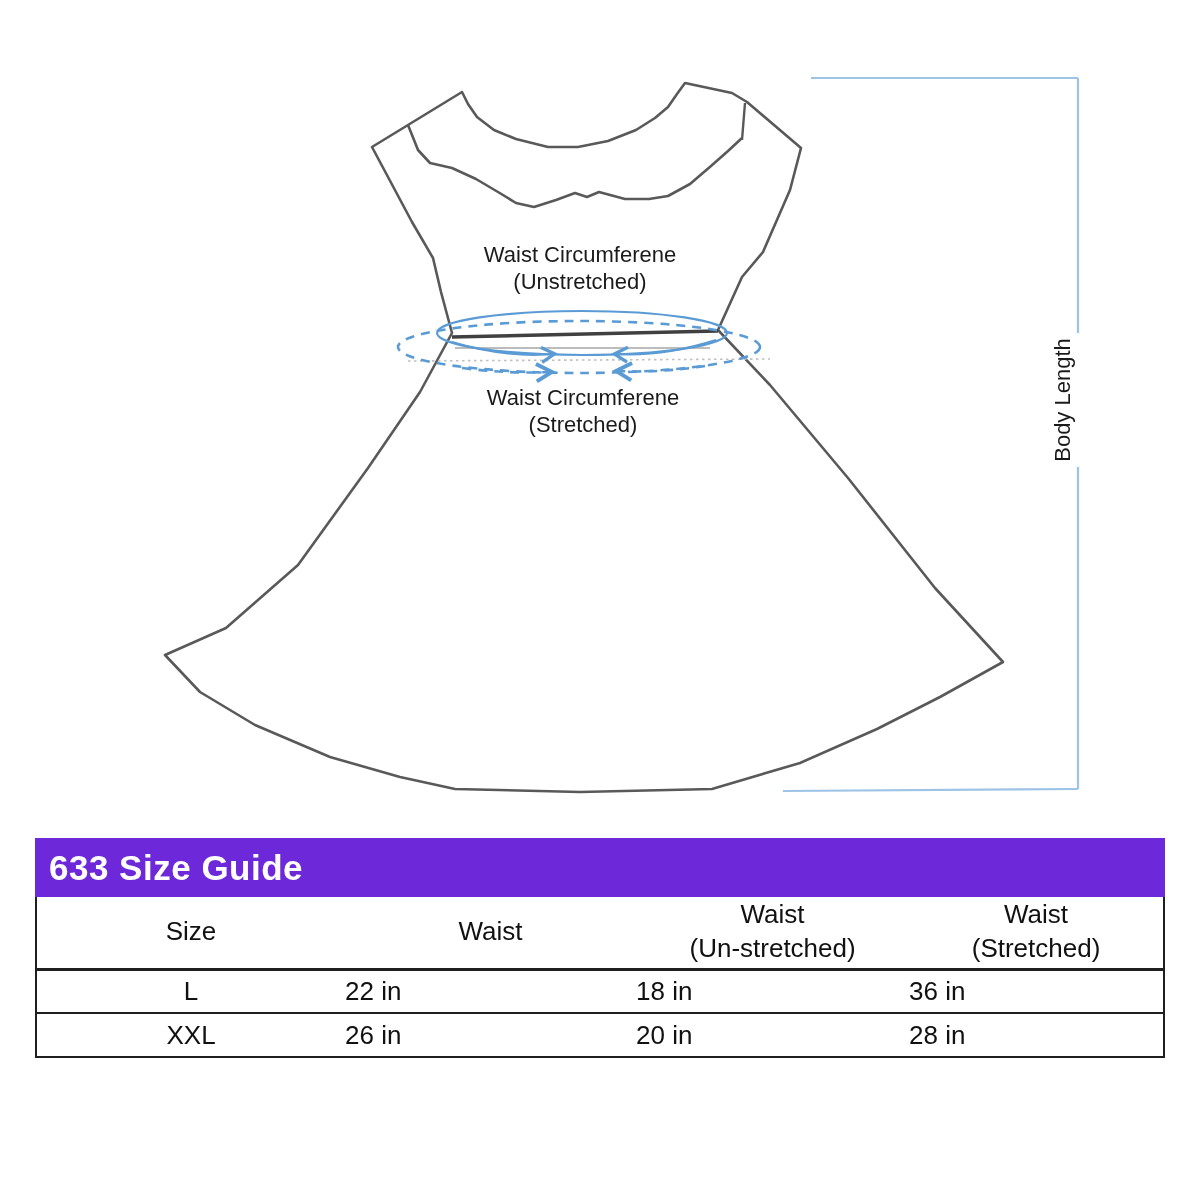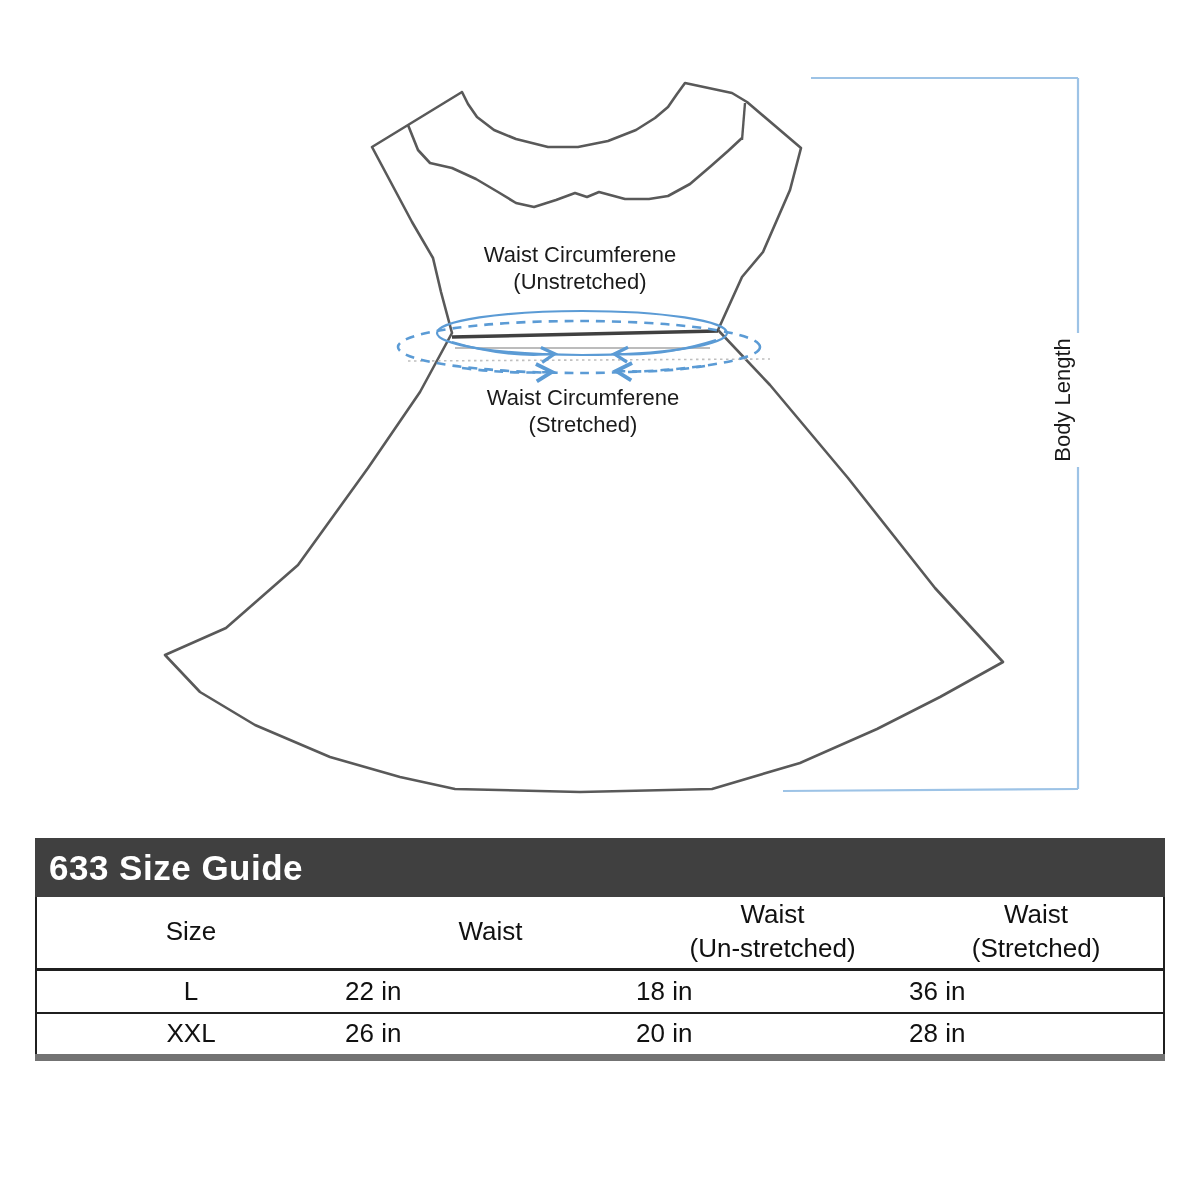--- a/index.html
+++ b/index.html
@@ -24,36 +24,36 @@
     font-size: 22px;
     fill: #1a1a1a;
   }
   .size-guide {
     position: absolute;
     left: 35px;
     top: 838px;
     width: 1130px;
   }
   .title-bar {
-    background: #404040;
+    background: #6d28d9;
     color: #ffffff;
     height: 59px;
     line-height: 59px;
     padding-left: 14px;
     font-size: 35px;
     font-weight: bold;
     letter-spacing: 0.5px;
   }
   table.guide {
     width: 100%;
     border-collapse: collapse;
     table-layout: fixed;
     border-left: 2px solid #1f1f1f;
     border-right: 2px solid #1f1f1f;
-    border-bottom: 7px solid #737373;
+    border-bottom: 2px solid #737373;
     color: #111111;
   }
   table.guide th {
     height: 72px;
     font-size: 26px;
     font-weight: normal;
     text-align: center;
     vertical-align: middle;
     border-bottom: 3px solid #1f1f1f;
     line-height: 1.3;

